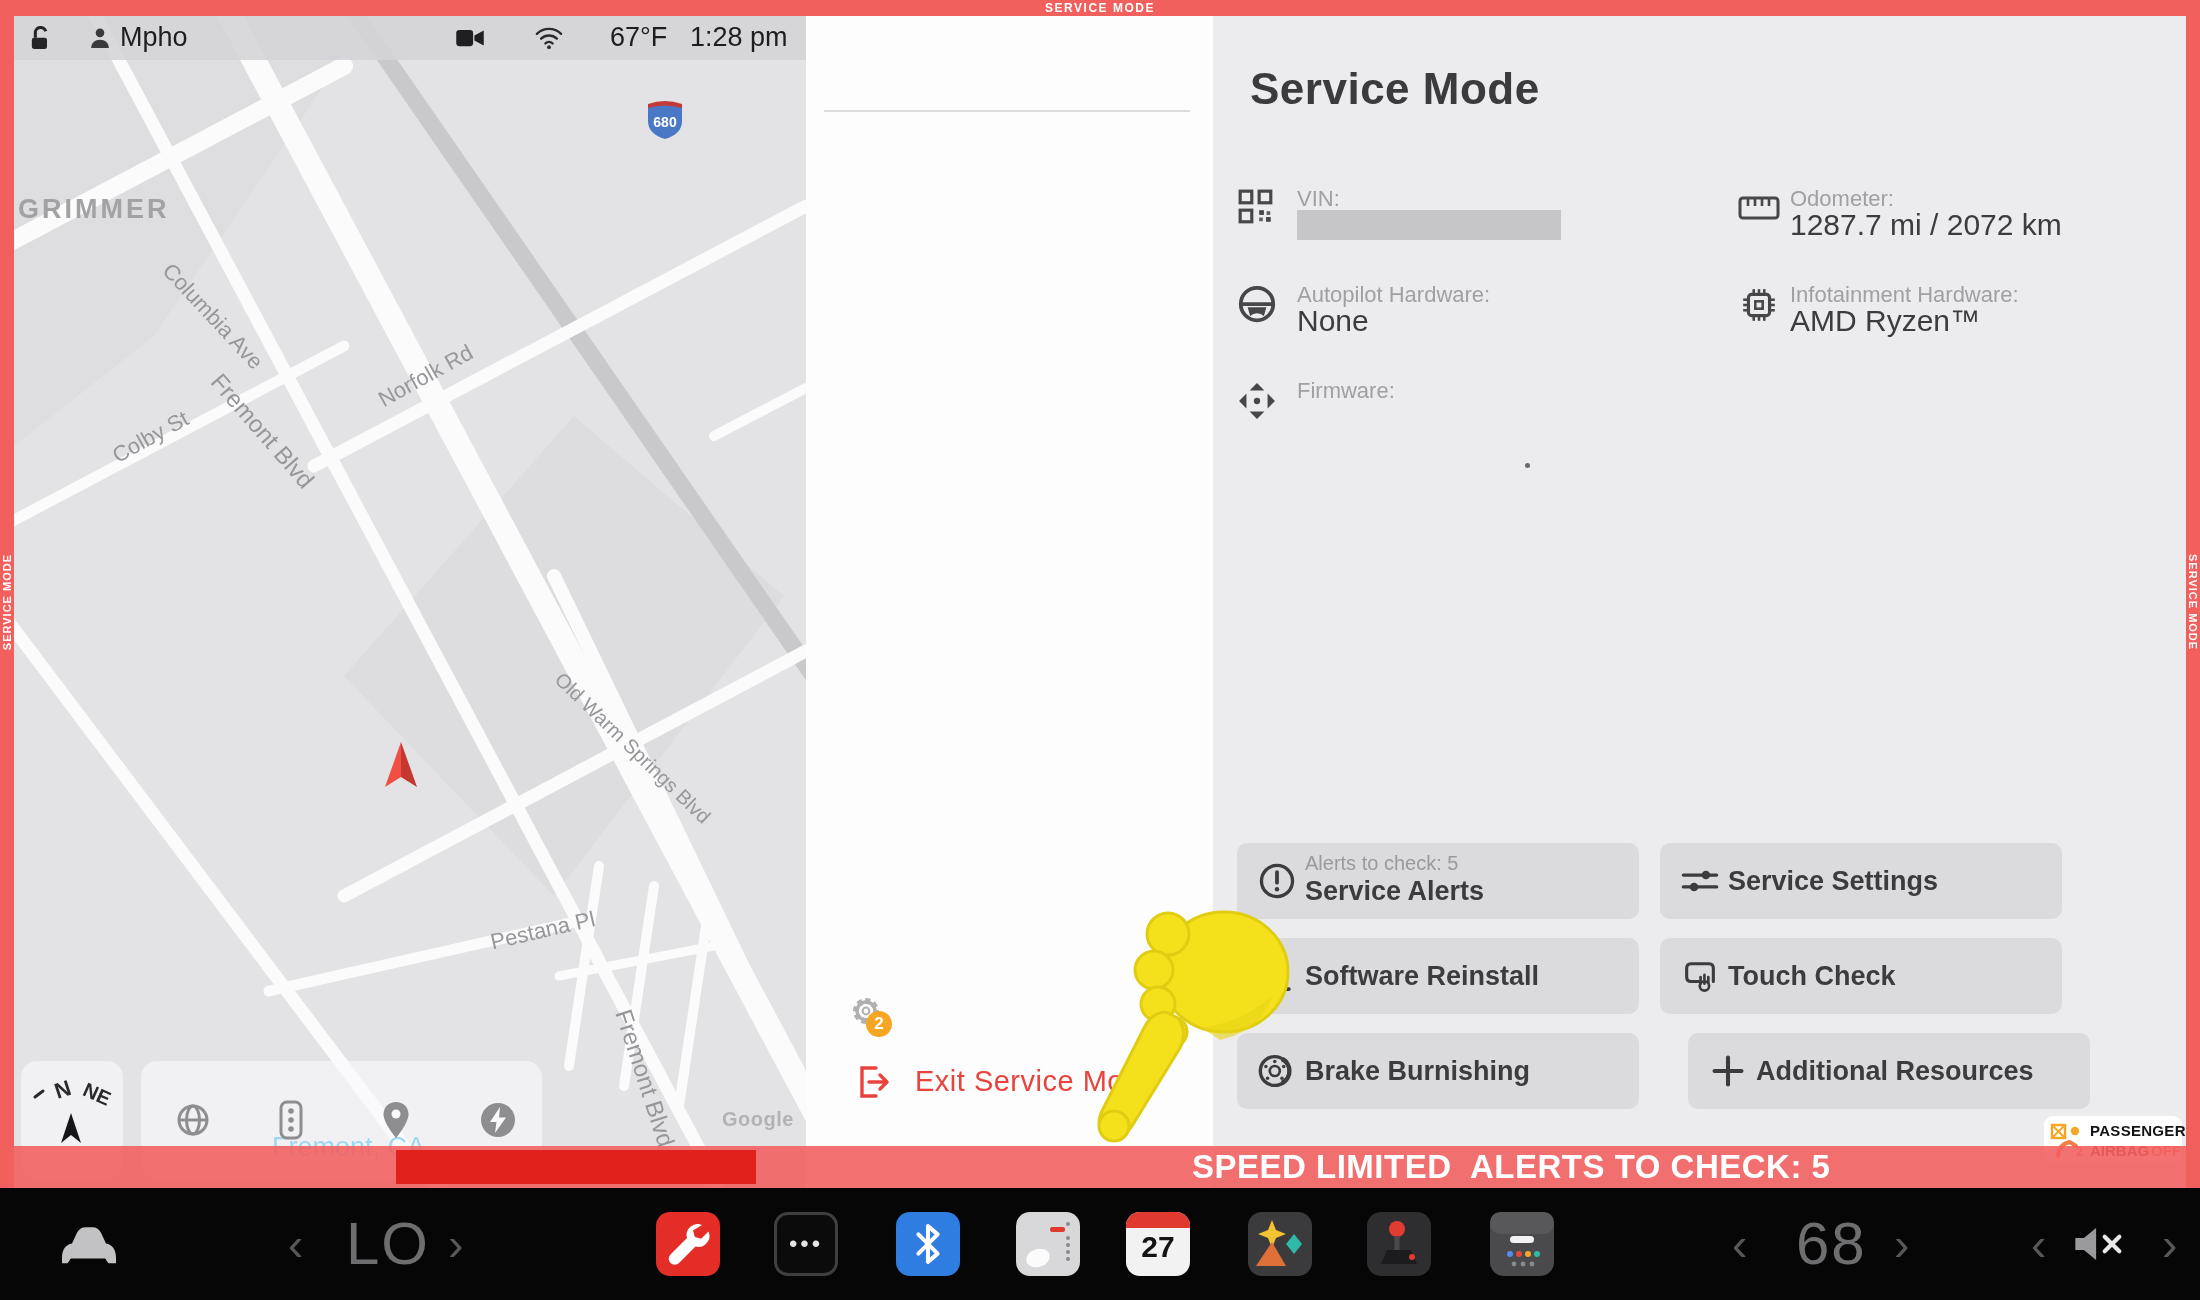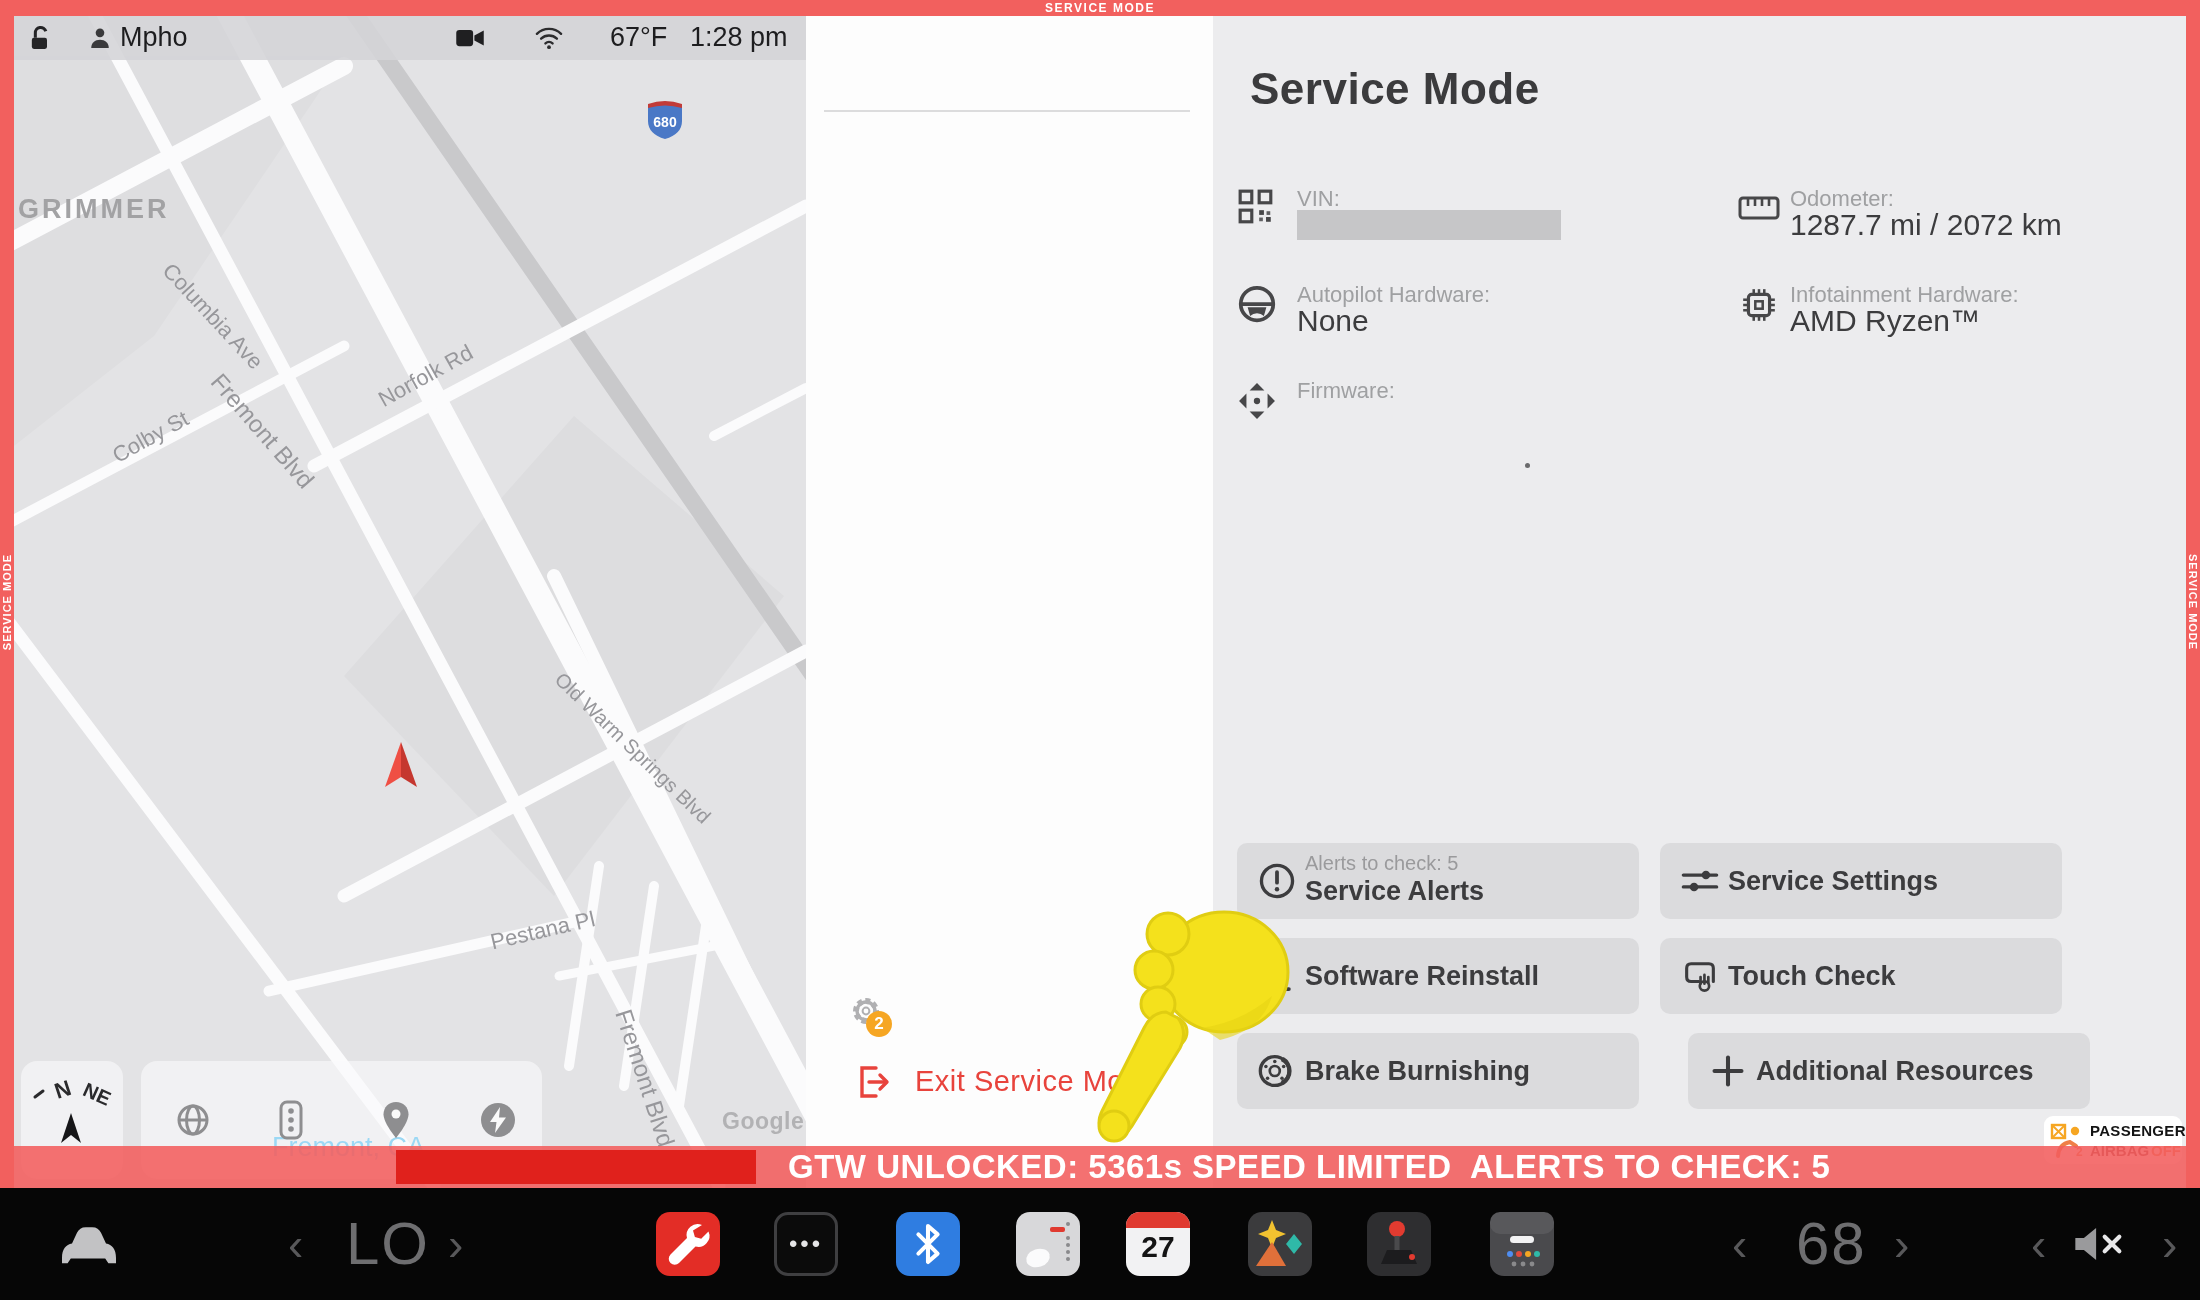--- a/index.html
+++ b/index.html
@@ -19,21 +19,21 @@
   .maplabel{color:#97979b;font-size:22px;white-space:nowrap;transform-origin:left top;z-index:3;}
   .status-bar{left:14px;top:16px;width:792px;height:44px;background:rgba(212,212,215,0.88);z-index:5;}
   .sb-text{font-size:27px;color:#1d1d1f;font-weight:500;white-space:nowrap;}
   .nav-box{left:20px;top:92px;width:644px;height:144px;background:rgba(236,236,238,0.94);border-radius:22px;
            box-shadow:0 1px 5px rgba(0,0,0,0.08);z-index:6;}
   .nav-box input{position:absolute;left:106px;top:44px;width:480px;height:56px;border:none;outline:none;background:transparent;
                  font-size:34px;color:#4a4a4c;font-family:inherit;}
   .nav-box input::placeholder{color:#9a9a9c;}
   .map-widget{background:rgba(250,250,251,0.6);border-radius:16px;z-index:7;}
   .city{font-size:27px;color:#0ea5e9;z-index:6;}
-  .google{font-size:23px;color:#b2b2b4;font-weight:600;letter-spacing:0.5px;z-index:6;}
+  .google{font-size:20px;color:#b2b2b4;font-weight:600;letter-spacing:0.5px;z-index:6;}
   
   .sidebar{left:806px;top:16px;width:407px;height:1172px;background:#fdfdfd;z-index:2;}
   .side-item{position:absolute;left:0;width:407px;height:68px;cursor:pointer;}
   .si-icon{position:absolute;left:845px;width:40px;height:40px;display:flex;align-items:center;justify-content:center;}
   .si-label{position:absolute;left:915px;font-size:29px;letter-spacing:0.5px;color:#a9a9ab;font-weight:500;white-space:nowrap;}
   .si-label.active{color:#3a3a3c;font-weight:600;}
   .side-divider{left:824px;top:110px;width:366px;height:2px;background:#dcdcdd;z-index:3;}
   .exit-label{color:#e8433c;font-size:29px;font-weight:500;letter-spacing:0.5px;white-space:nowrap;}
   .badge{position:absolute;left:866px;top:1011px;width:26px;height:26px;border-radius:50%;background:#f6a623;z-index:4;
          display:flex;align-items:center;justify-content:center;color:#fff;font-size:17px;font-weight:700;}
@@ -443,21 +443,20 @@
       <path d="M8 33 q1-12 12-14 l6 4" fill="none" stroke="#ef7f48" stroke-width="4" stroke-linecap="round"></path>
       <text x="26" y="33" font-size="12" font-weight="bold" fill="#ef7f48" font-family="Liberation Sans, sans-serif">2</text>
     </svg>
     <span class="ab-l1">PASSENGER</span>
     <span class="ab-l2">AIRBAG</span>
     <span class="ab-l3">OFF</span>
   </div>
 
   <div class="abs alert-bar">
     <div class="alert-progress"></div>
-    <span class="alert-text" style="left:788px;">GTW UNLOCKED: 5361s</span>
     <span class="alert-text" style="left:1192px;">SPEED LIMITED</span>
     <span class="alert-text" style="left:1470px;">ALERTS TO CHECK: 5</span>
   </div>
 
   <div class="abs taskbar"></div>
 
   <div class="abs" style="left:55px;top:1214px;width:68px;height:60px;z-index:51;cursor:pointer;">
     <svg width="68" height="60" viewBox="0 0 34 30">
         <path d="M3.5 22 c0-4.4 2-6.6 5-7.2 L11 9.4 c0.9-1.8 2.2-2.8 4.4-2.8 h3.2 c2.2 0 3.5 1 4.4 2.8 l2.5 5.4 c3 0.6 5 2.8 5 7.2 v2.6 h-3.8 l-1.6-2.4 h-17.2 l-1.6 2.4 H3.5 z" fill="#c2c2c4"></path>
       </svg>

